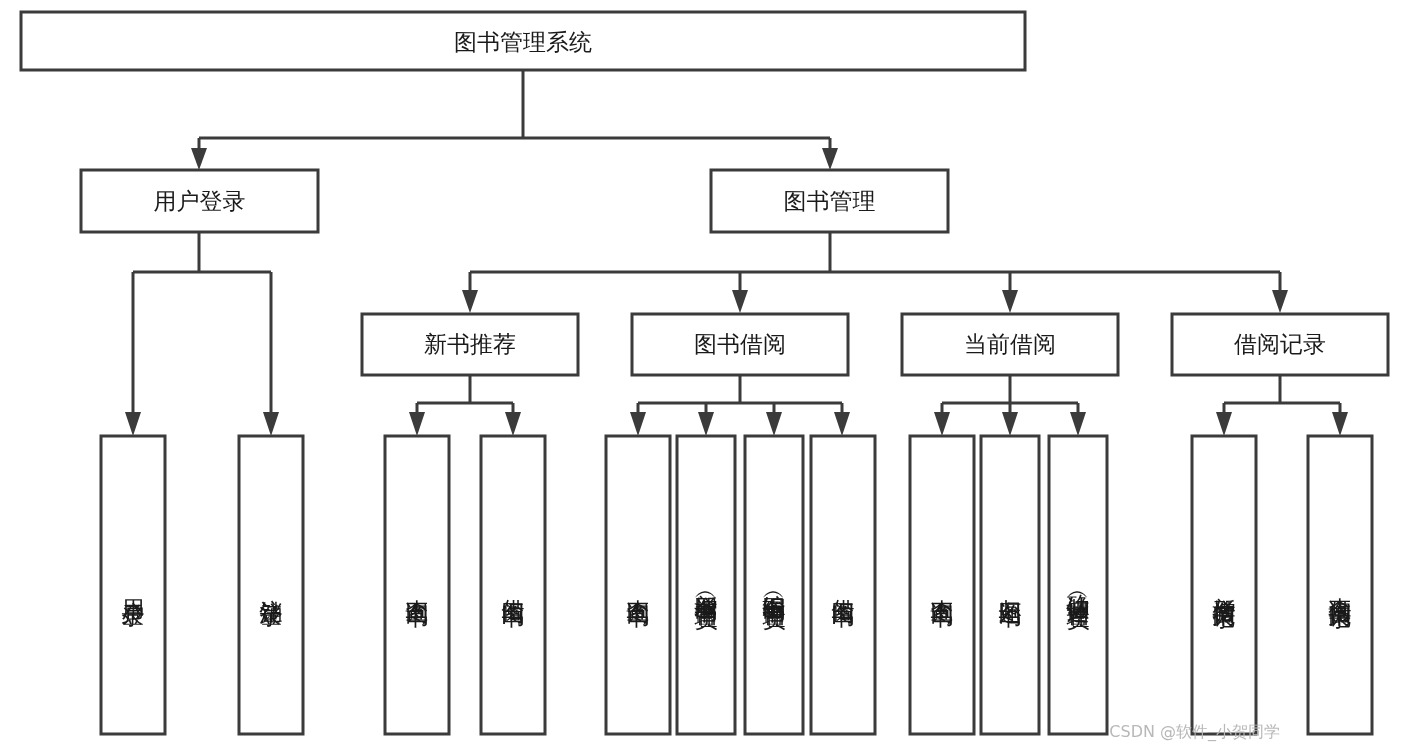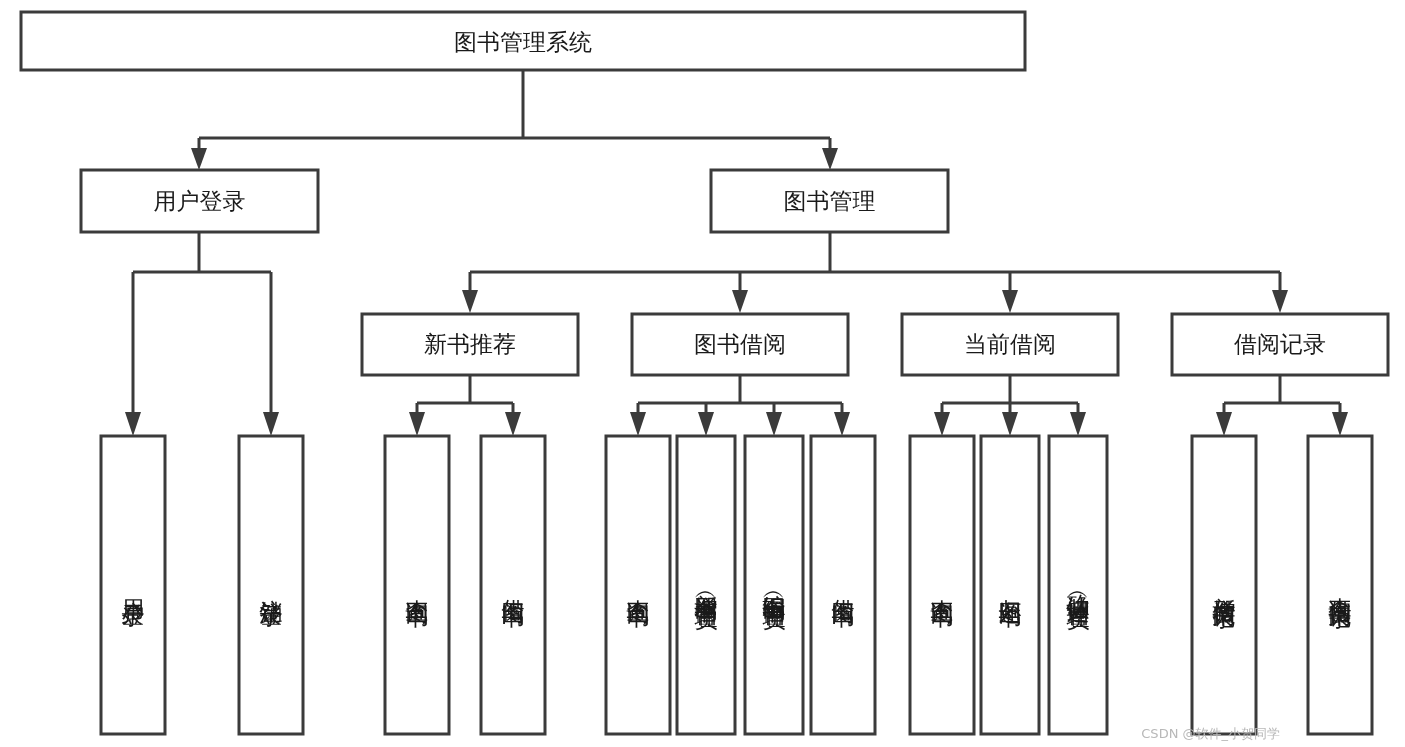--- a/index.html
+++ b/index.html
@@ -55,21 +55,21 @@
     font-size: 23px;
     writing-mode: vertical-rl;
     text-orientation: upright;
     letter-spacing: 2px;
   }
   .watermark {
     position: absolute;
     right: 8px;
     bottom: 4px;
     font-family: "DejaVu Sans", "Liberation Sans", sans-serif;
-    font-size: 13px;
+    font-size: 16px;
     color: #b8b8b8;
     white-space: nowrap;
     pointer-events: none;
   }
 </style>
 </head>
 <body>
 
 <div id="diagram-root">
 

